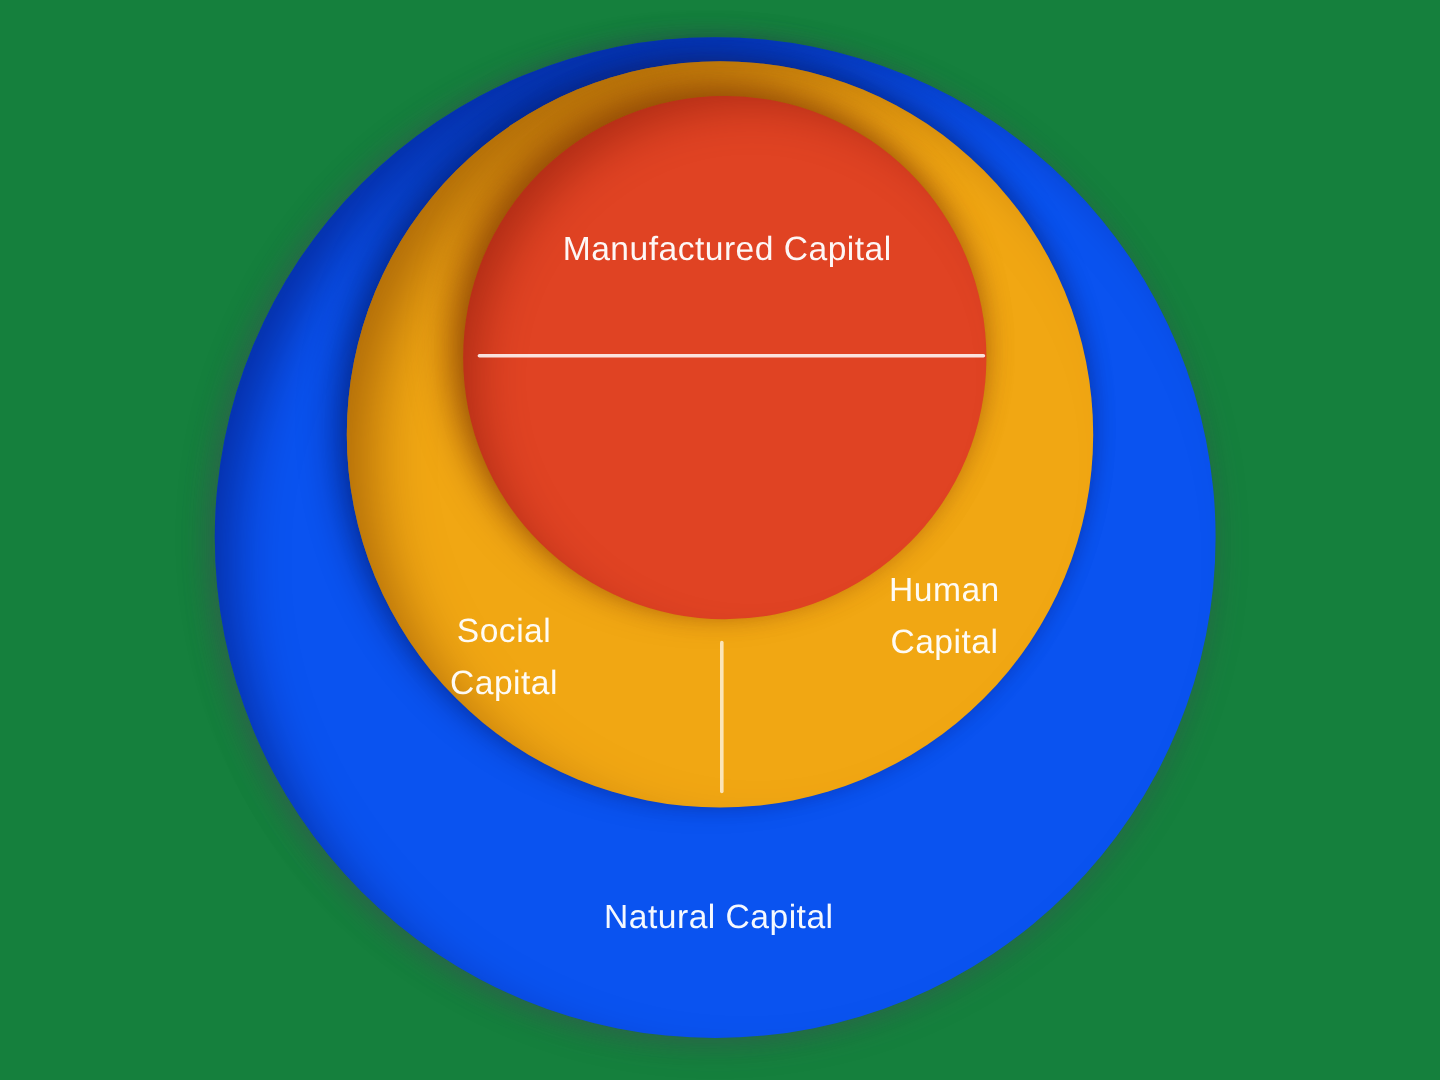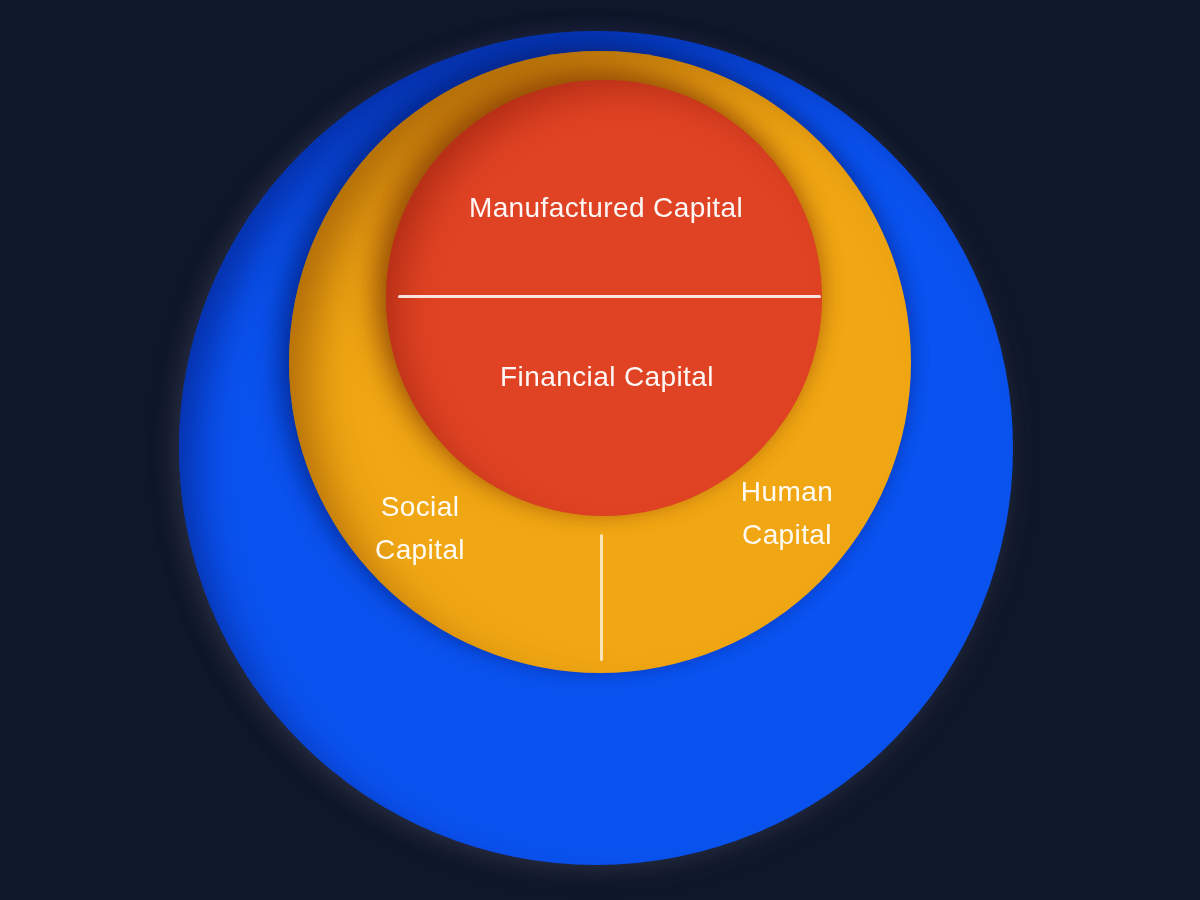--- a/index.html
+++ b/index.html
@@ -5,21 +5,21 @@
   html, body {
     margin: 0;
     padding: 0;
     background: #ffffff;
     font-family: "Liberation Sans", "DejaVu Sans", sans-serif;
   }
   .stage {
     position: relative;
     width: 1200px;
     height: 900px;
-    background: #0f172a;
+    background: #15803d;
     overflow: hidden;
   }
   .circle {
     position: absolute;
     border-radius: 50%;
   }
   .circle-natural {
     left: 179px;
     top: 31px;
     width: 834px;
@@ -98,26 +98,26 @@
     <div class="circle circle-social-human" style="background-color: rgb(241, 167, 19);">
       <div class="circle circle-manufactured-financial" style="background-color: rgb(224, 67, 35);"></div>
     </div>
   </div>
 
   <div class="divider divider-horizontal"></div>
   <div class="divider divider-vertical"></div>
 
   <div class="label label-manufactured" style="color: rgb(255, 255, 255);">Manufactured Capital</div>
 
-  <div class="label label-financial" style="color: rgb(255, 255, 255);">Financial Capital</div>
 
-  <div class="label label-two-line label-social" style="color: rgb(255, 255, 255);">
+  <div class="label label-two-line label-social" style="color: rgb(255, 255, 255); margin-top: 19px;">
     <div>Social</div>
     <div>Capital</div>
   </div>
 
   <div class="label label-two-line label-human" style="color: rgb(255, 255, 255);">
     <div>Human</div>
     <div>Capital</div>
   </div>
 
+  <div class="label label-natural" style="color: rgb(255, 255, 255);">Natural Capital</div>
 
 </div>
 
 </body></html>

